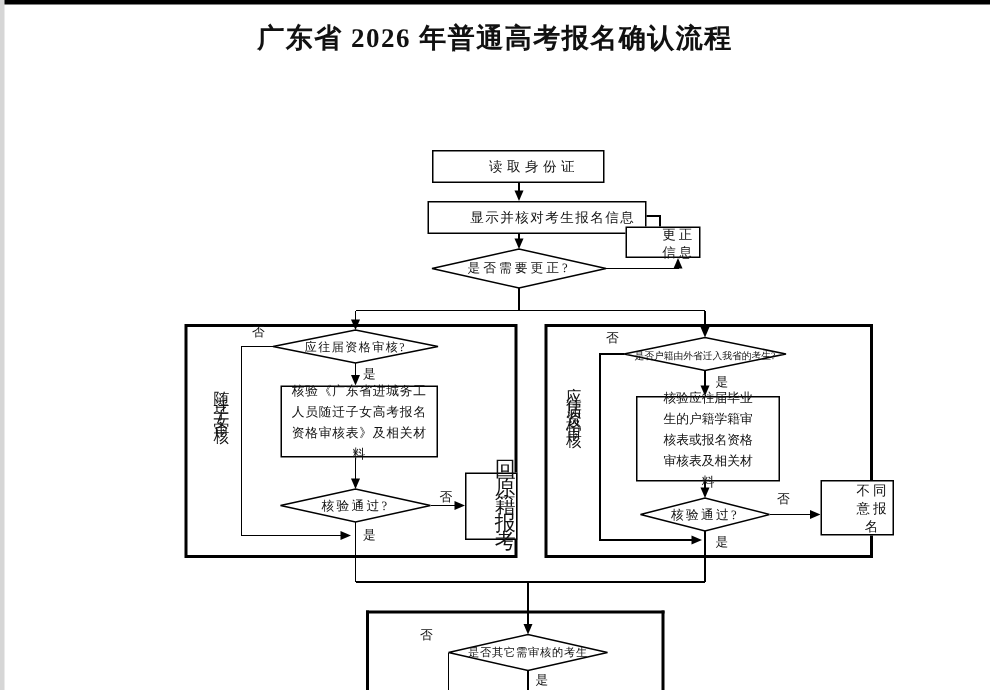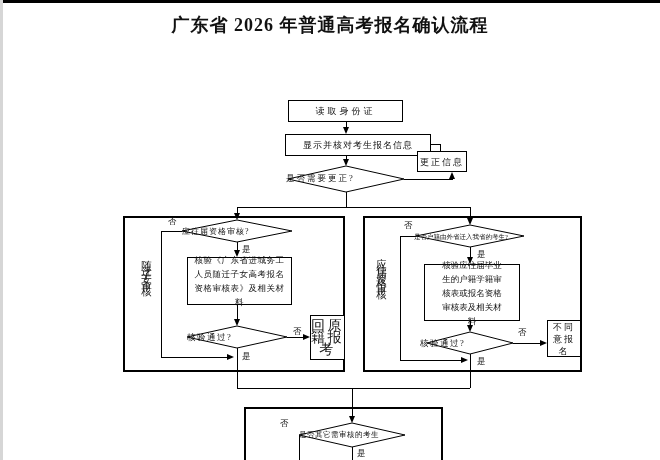--- a/index.html
+++ b/index.html
@@ -12,27 +12,27 @@
   .top-bar{left:0;top:0;width:660px;height:3px;background:#000;}
   .left-strip{left:0;top:0;width:3px;height:460px;background:#d6d6d6;}
   .title{
     left:0;top:13px;width:660px;text-align:center;
     font-size:18px;font-weight:bold;letter-spacing:1px;margin:0;
   }
   svg.lines{left:0;top:0;}
   .box{
     background:#fff;border:1px solid #000;box-sizing:border-box;
     display:flex;align-items:center;justify-content:center;
-    text-align:center;font-size:9px;line-height:12px;z-index:3;
+    text-align:center;font-size:9px;line-height:12px;z-index:3;padding-left:21px;
   }
   .frame{
     border:2px solid #000;box-sizing:border-box;background:transparent;z-index:1;
   }
   .dlabel{
-    text-align:left;z-index:4;font-size:8.5px;white-space:nowrap;
+    text-align:center;z-index:4;font-size:8.5px;white-space:nowrap;
   }
   .tag{font-size:8.5px;z-index:4;}
   .vlabel{
     writing-mode:vertical-rl;text-orientation:upright;
     font-size:10.5px;letter-spacing:5px;z-index:4;
   }
   .wrap{word-break:break-all;}
 </style>
 </head>
 <body>
@@ -111,17 +111,17 @@
 <div class="abs box wrap" style="left:310px;top:315px;width:35px;height:45px;font-size:14px;letter-spacing:2.5px;line-height:12px">回原籍报考</div>
 
 <div class="abs vlabel" style="left:374px;top:250px">应往届资格审核</div>
 <div class="abs dlabel" style="left:414px;top:233px;width:112px;font-size:6.5px;letter-spacing:0">是否户籍由外省迁入我省的考生?</div>
 <div class="abs tag" style="left:404px;top:220px">否</div>
 <div class="abs tag" style="left:477px;top:249px">是</div>
 <div class="abs box wrap" style="left:424px;top:264px;width:96px;height:57px;font-size:8.5px;line-height:14px;padding:1px 15px">核验应往届毕业生的户籍学籍审核表或报名资格审核表及相关材料</div>
 <div class="abs dlabel" style="left:420px;top:338px;width:100px;letter-spacing:1.5px">核验通过?</div>
 <div class="abs tag" style="left:518px;top:327px">否</div>
 <div class="abs tag" style="left:477px;top:356px">是</div>
-<div class="abs box wrap" style="left:547px;top:320px;width:34px;height:37px;font-size:9px;letter-spacing:2px;line-height:12px">不同意报名</div>
+<div class="abs box wrap" style="left:547px;top:320px;width:49px;height:37px;font-size:9px;letter-spacing:2px;line-height:12px">不同意报名</div>
 
 <div class="abs dlabel" style="left:299px;top:430px;width:106px;font-size:7.5px;letter-spacing:0.5px">是否其它需审核的考生</div>
 <div class="abs tag" style="left:280px;top:418px">否</div>
 <div class="abs tag" style="left:357px;top:448px">是</div>
 
 </body></html>

